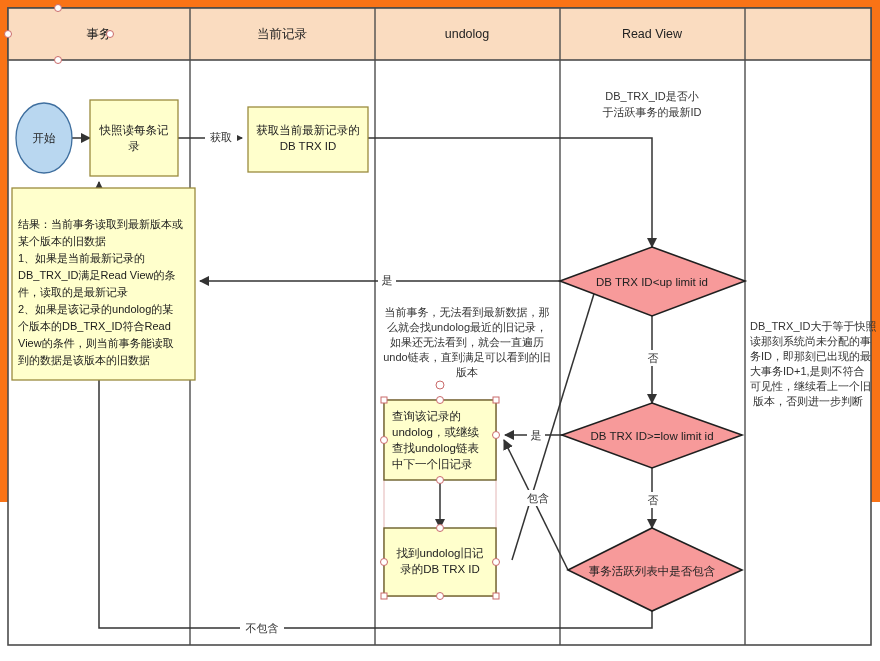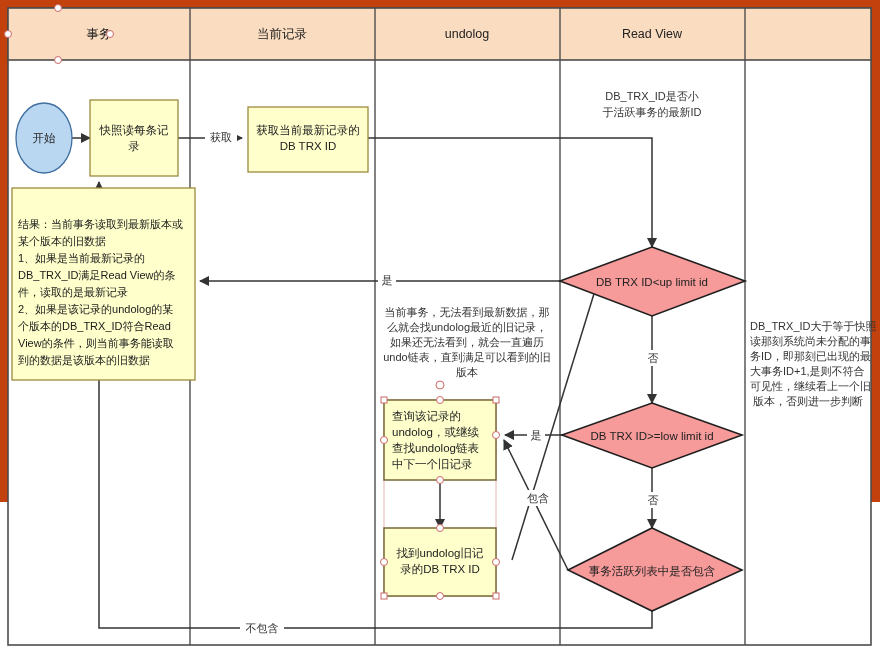--- a/index.html
+++ b/index.html
@@ -10,21 +10,21 @@
   body {
     font-family: "Liberation Sans", "DejaVu Sans", sans-serif;
     width: 880px;
     height: 661px;
     overflow: hidden;
   }
   #canvas {
     position: relative;
     width: 880px;
     height: 502px;
-    background: #c2410c;
+    background: #f97316;
   }
   svg#diagram {
     position: absolute;
     left: 0;
     top: 0;
     width: 880px;
     height: 661px;
   }
   .lane-header-text {
     font-size: 12.5px;

